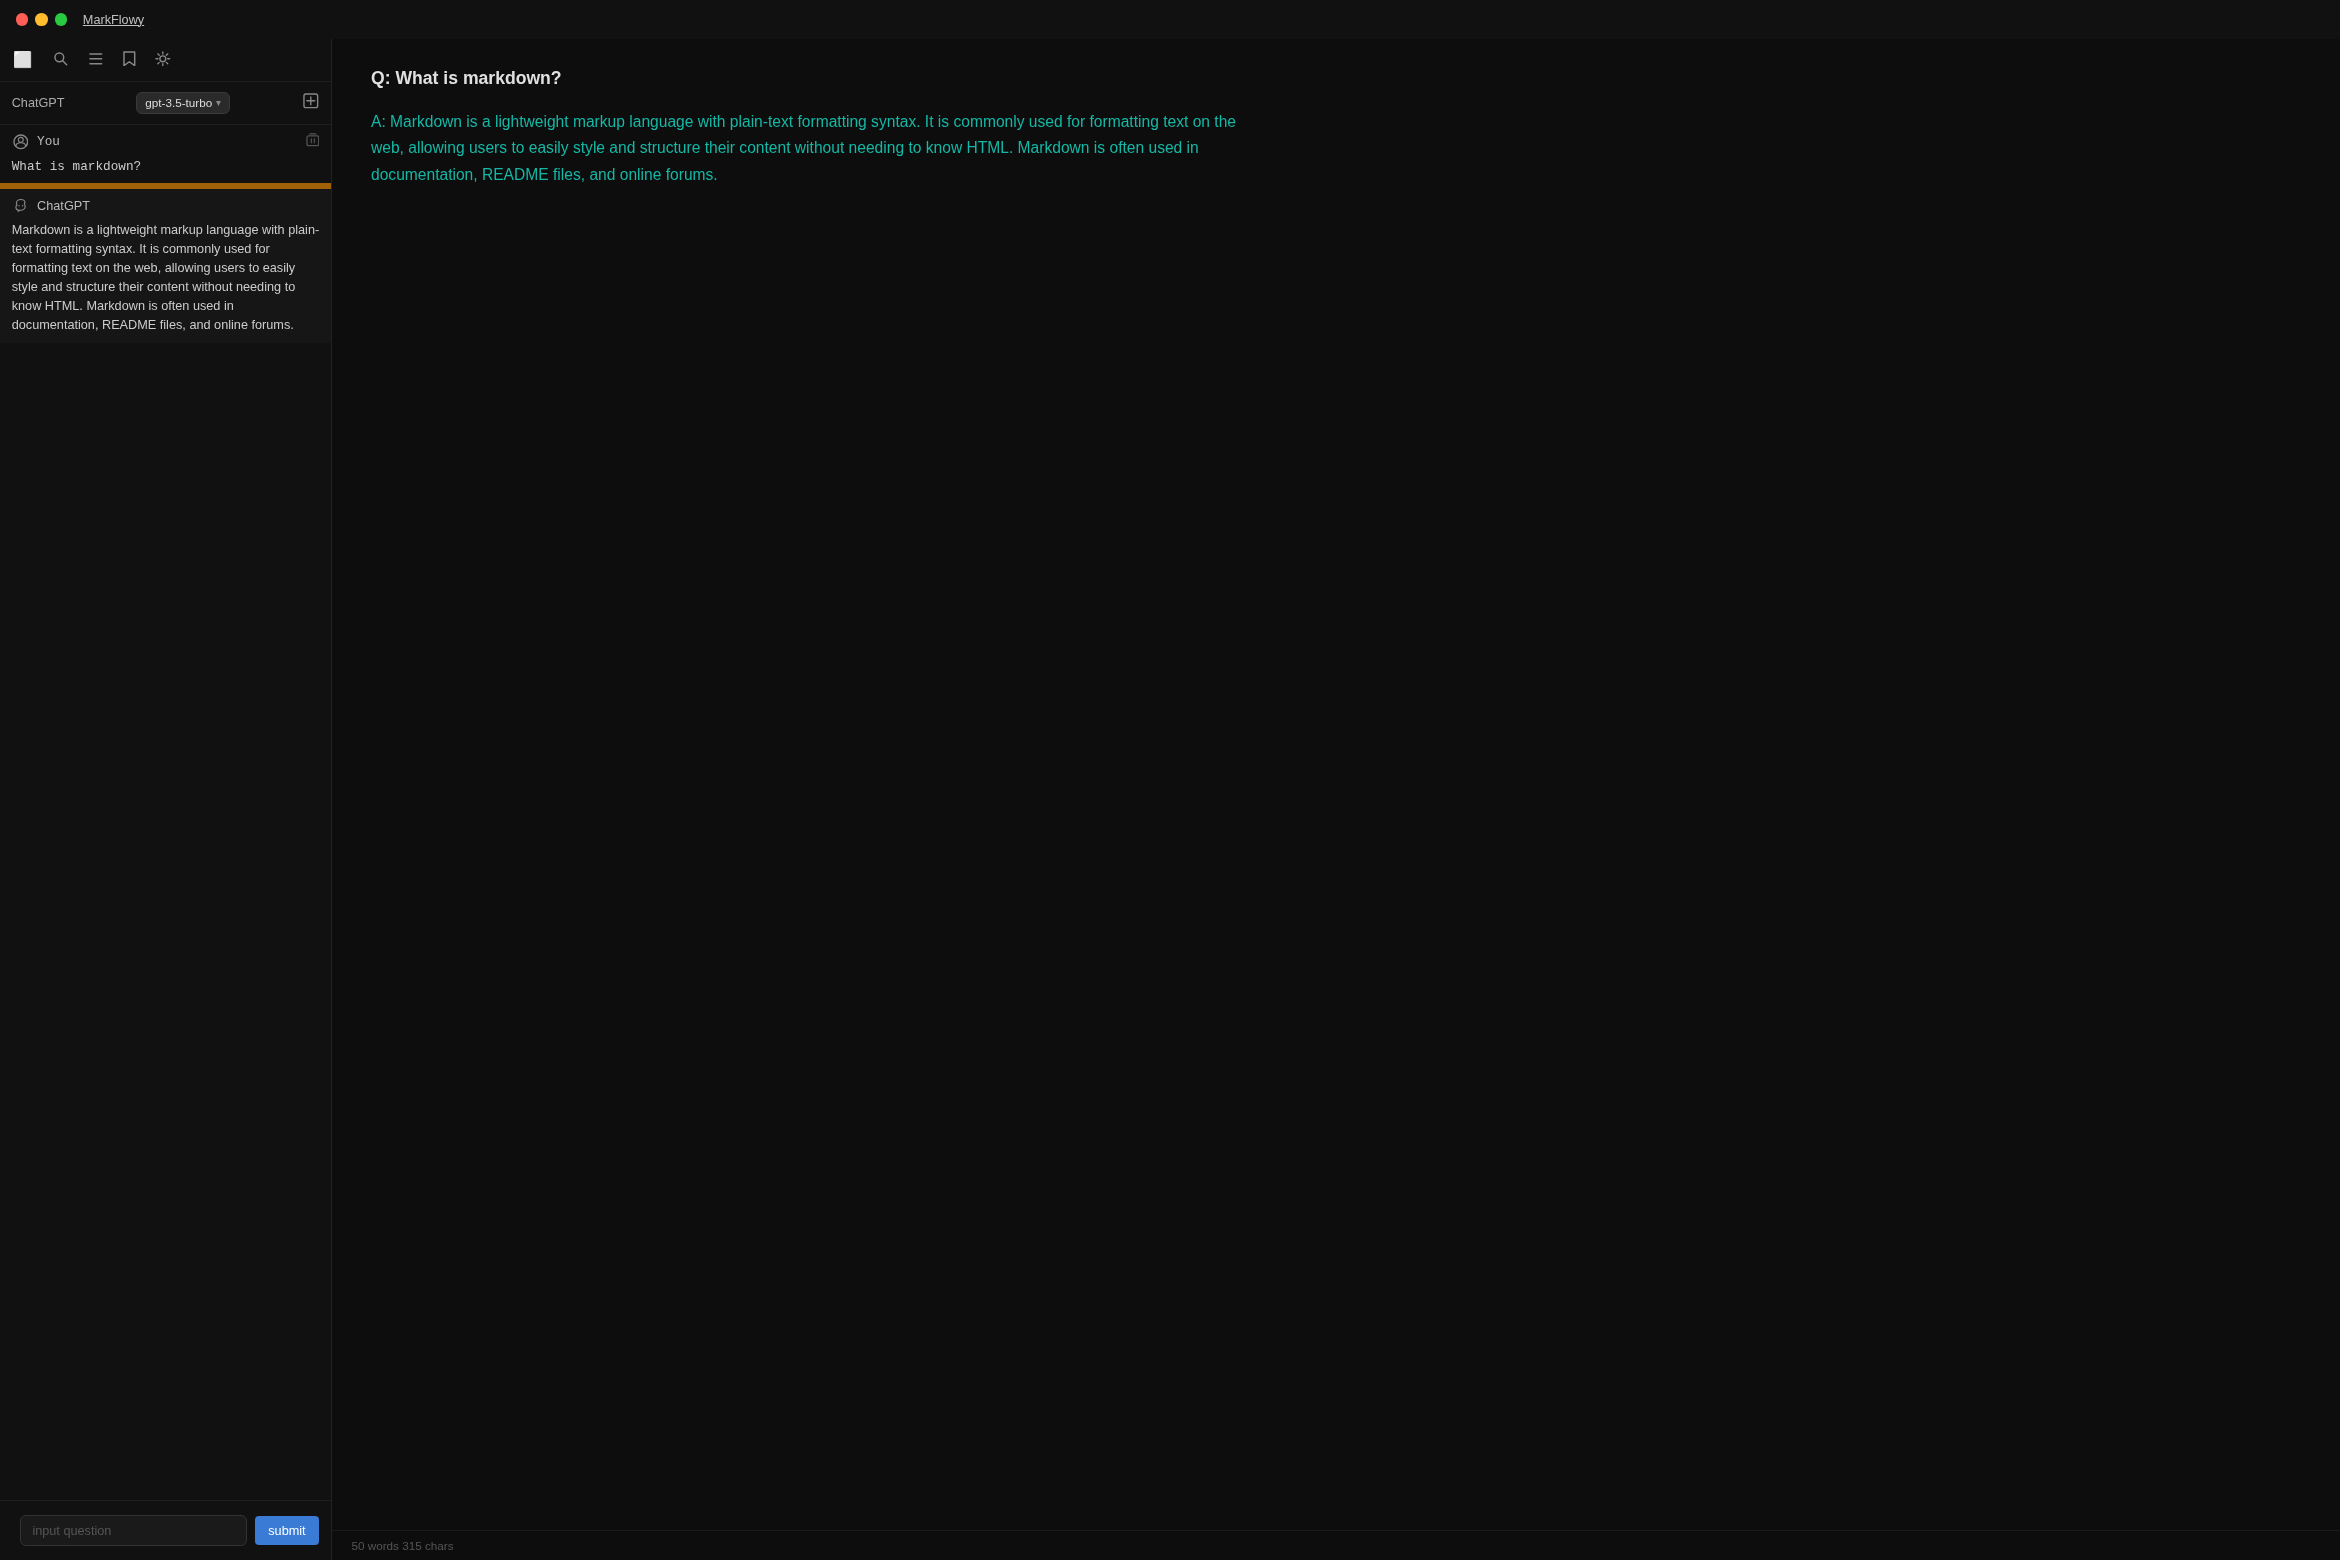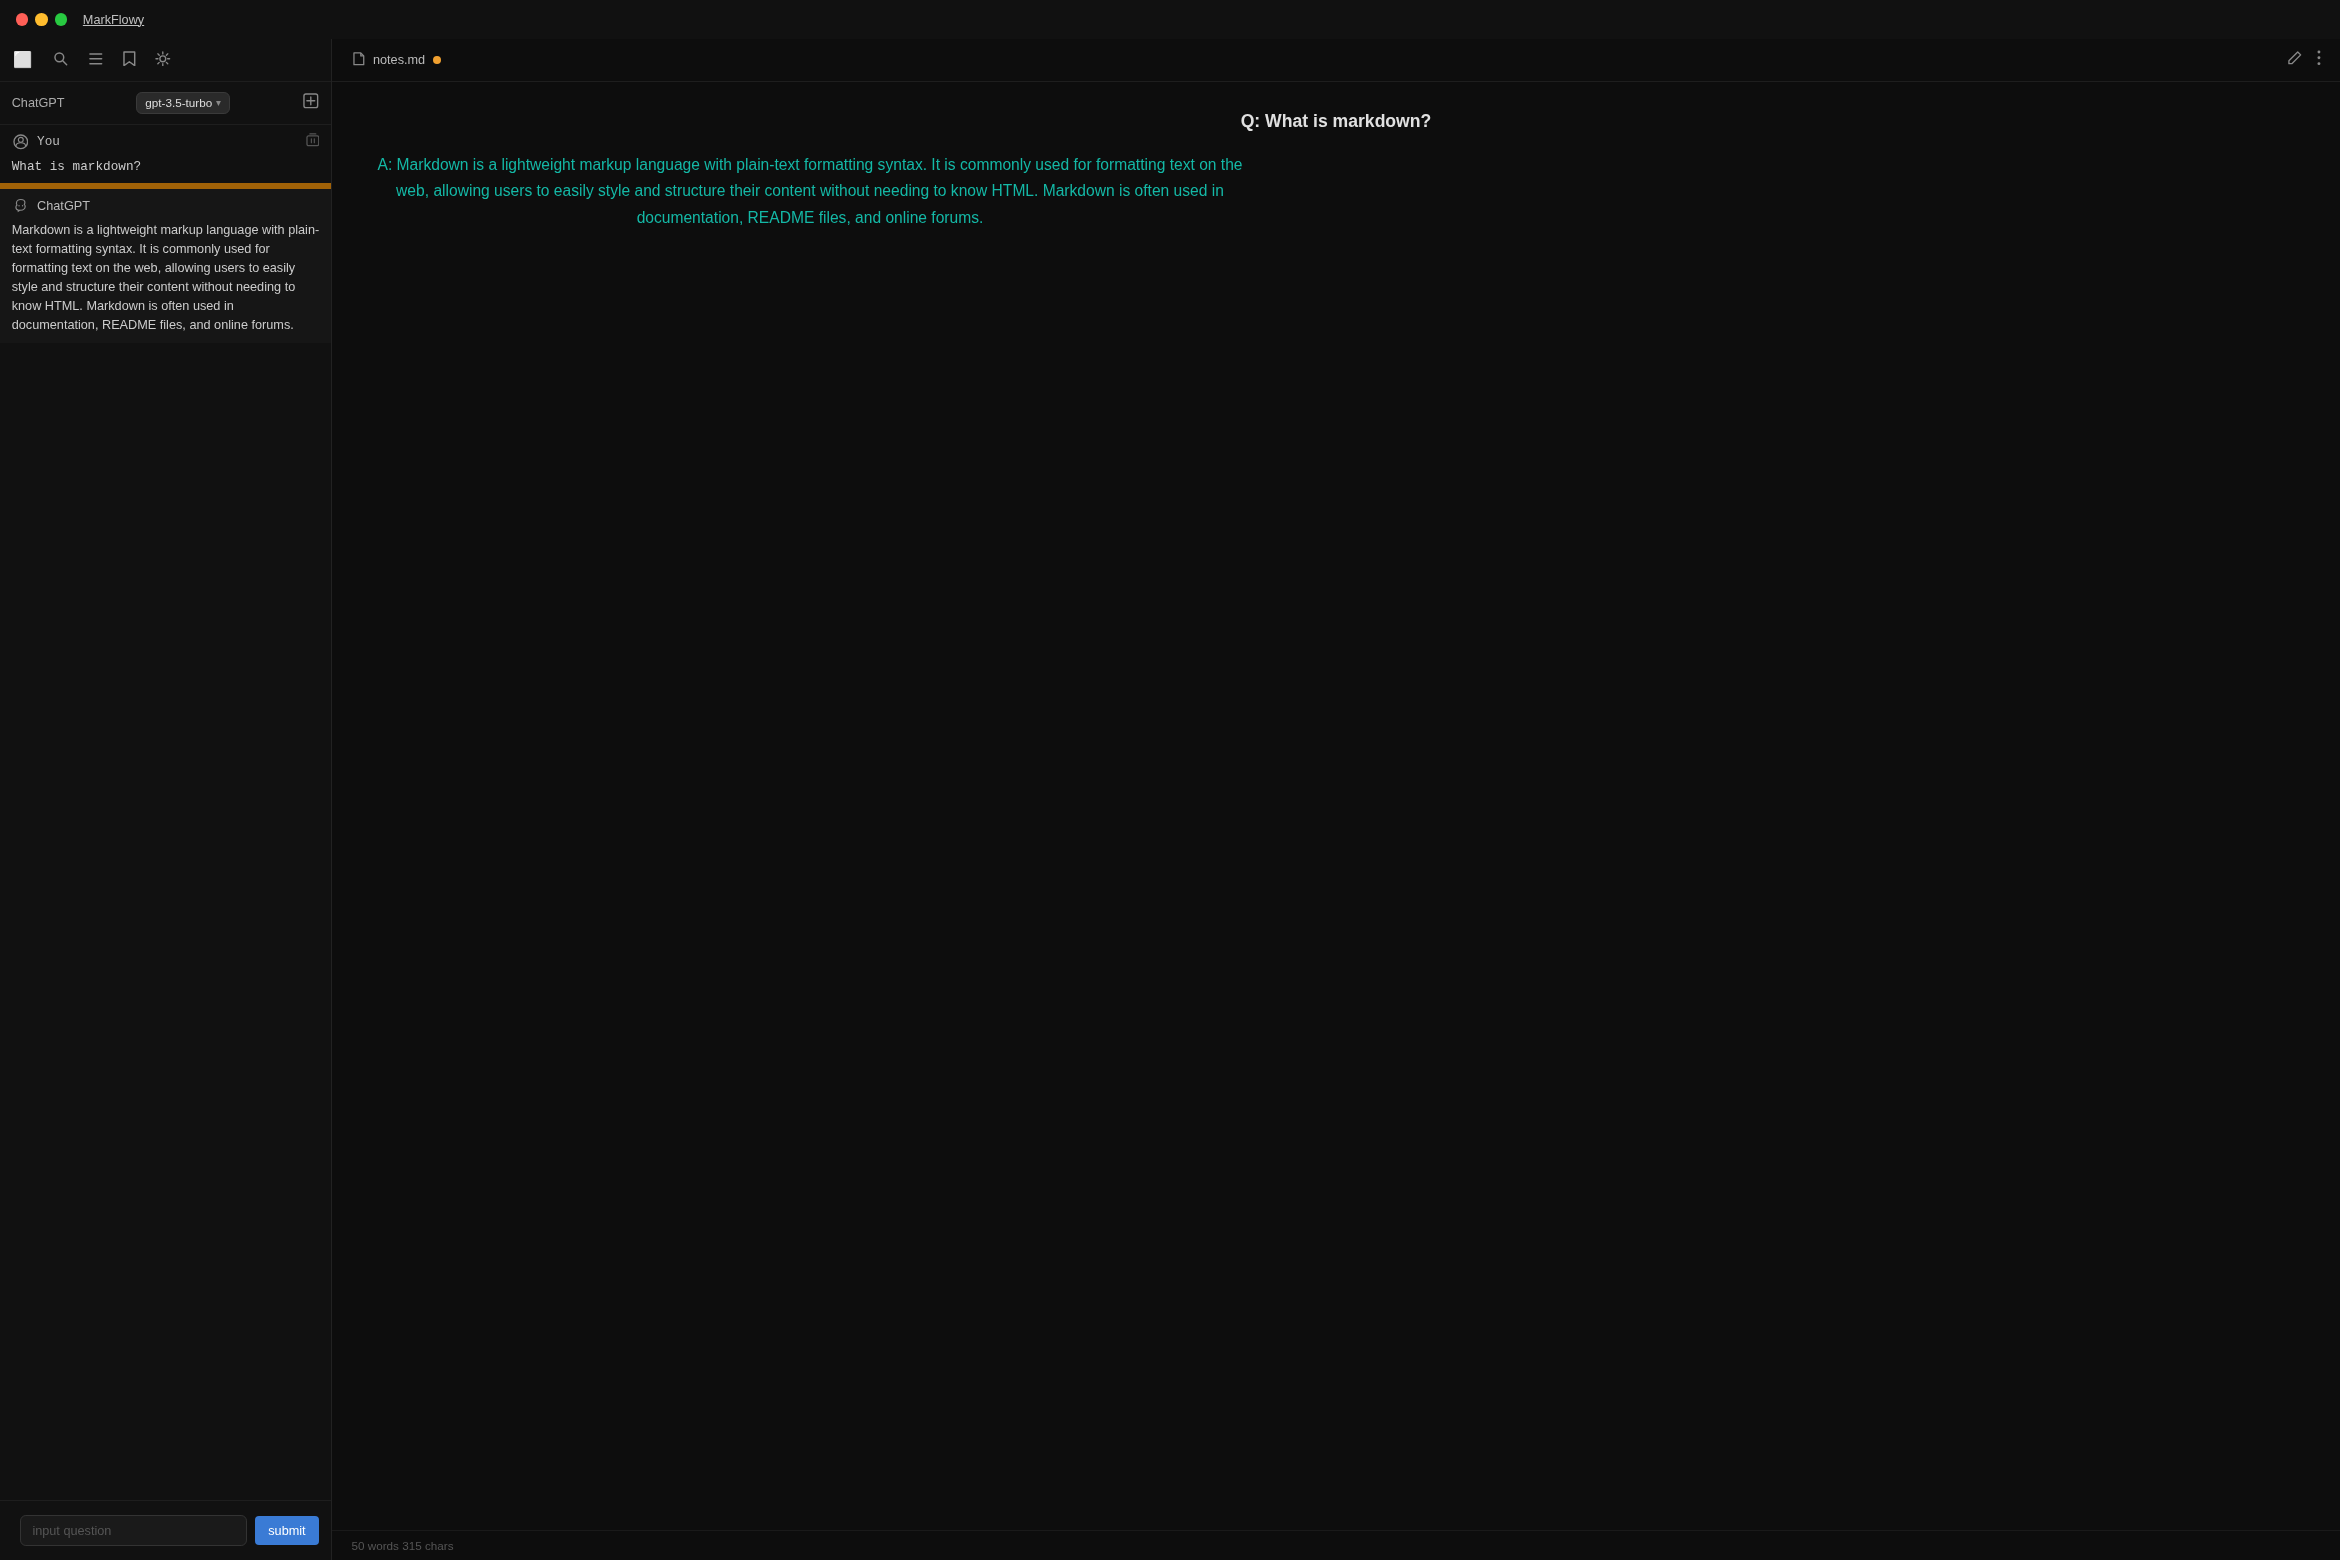--- a/index.html
+++ b/index.html
@@ -238,21 +238,20 @@
       color: #888;
       cursor: pointer;
       font-size: 15.6px;
     }
 
     
     .content-body {
       flex: 1;
       overflow-y: auto;
       padding: 29px 39px;
-      text-align: center;
     }
 
     .qa-block { }
 
     .question-line {
       font-size: 17.6px;
       font-weight: 600;
       color: #e0e0e0;
       margin-bottom: 19.5px;
     }
@@ -390,46 +389,20 @@
 
     <div class="input-area">
       <input class="question-input" type="text" placeholder="input question" style="">
       <button class="submit-btn">submit</button>
     </div>
 
   </div>
 
   <div class="main-content">
 
-    <div class="content-header">
-      <div class="file-tab">
-        <span class="file-dot-icon">
-          <svg width="13.7" height="13.7" viewBox="0 0 14 14" fill="none">
-            <path d="M2 1h7l3 3v9H2V1z" stroke="#888" stroke-width="1.3" stroke-linejoin="round"></path>
-            <path d="M9 1v3h3" stroke="#888" stroke-width="1.3"></path>
-          </svg>
-        </span>
-        <span>notes.md</span>
-        <span class="unsaved-dot"></span>
-      </div>
-      <div class="header-actions">
-        <span class="header-action-icon">
-          <svg width="16.6" height="16.6" viewBox="0 0 17 17" fill="none">
-            <path d="M12 2l3 3-9 9H3v-3L12 2z" stroke="#888" stroke-width="1.4" stroke-linejoin="round"></path>
-          </svg>
-        </span>
-        <span class="header-action-icon">
-          <svg width="3.9" height="15.6" viewBox="0 0 4 16" fill="none">
-            <circle cx="2" cy="2" r="1.5" fill="#888"></circle>
-            <circle cx="2" cy="8" r="1.5" fill="#888"></circle>
-            <circle cx="2" cy="14" r="1.5" fill="#888"></circle>
-          </svg>
-        </span>
-      </div>
-    </div>
 
     <div class="content-body">
       <div class="qa-block">
         <div class="question-line">Q: What is markdown?</div>
         <div class="answer-text">A: Markdown is a lightweight markup language with plain-text formatting syntax. It is commonly used for formatting text on the web, allowing users to easily style and structure their content without needing to know HTML. Markdown is often used in documentation, README files, and online forums.</div>
       </div>
     </div>
 
     <div class="content-footer">
       <span class="word-count">50 words 315 chars</span>

